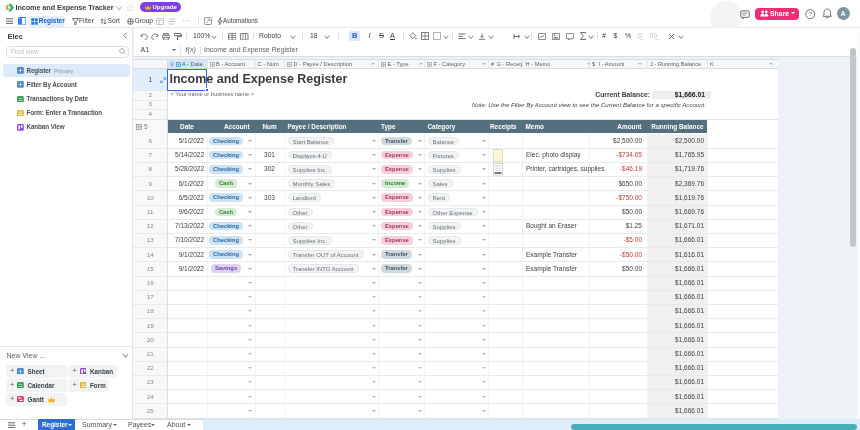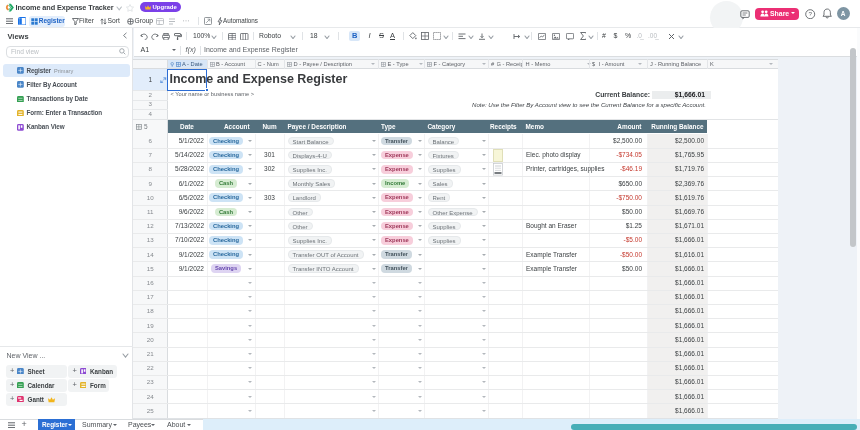--- a/index.html
+++ b/index.html
@@ -109,21 +109,21 @@
 <div class="a" style="left:197.5px;top:17px;width:1px;height:8px;background:#e0e3e6"></div>
 <svg class="a" style="left:204px;top:17px" width="8" height="8" viewBox="0 0 8 8">
     <rect x="0.5" y="0.5" width="7" height="7" rx="0.8" fill="none" stroke="#797f84" stroke-width="0.8"></rect>
     <path d="M2.2 5.8 L5.8 2.2 M5.8 2.2 L3.6 2.2 M5.8 2.2 L5.8 4.4" stroke="#797f84" stroke-width="0.7" fill="none"></path>
   </svg>
 <svg class="a" style="left:216.5px;top:16.5px" width="6" height="8.5" viewBox="0 0 6 8.5">
     <path d="M3.6 0.4 L1 4.8 L2.8 4.8 L2.2 8 L5 3.6 L3.2 3.6 Z" fill="none" stroke="#5f6368" stroke-width="0.8"></path>
   </svg>
 <div class="a" style="left:223px;top:14px;height:14px;line-height:14.5px;font-size:6.3px;color:#3c4043">Automations</div>
 <div class="a" style="left:0;top:28px;width:133px;height:391px;background:#fff;border-right:1px solid #e2e4e7"></div>
-<div class="a" style="left:7.5px;top:30px;height:13px;line-height:13.5px;font-size:7.5px;font-weight:bold;color:#3c4043">Views</div>
+<div class="a" style="left:7.5px;top:30px;height:13px;line-height:13.5px;font-size:7.5px;font-weight:bold;color:#3c4043">Elec</div>
 <svg class="a" style="left:122px;top:32px" width="6" height="7" viewBox="0 0 6 7">
     <path d="M4.5 0.8 L1.5 3.5 L4.5 6.2" stroke="#80868b" stroke-width="1" fill="none"></path>
   </svg>
 <div class="a" style="left:5.5px;top:46px;width:123px;height:11.5px;border:1px solid #dcdfe2;border-radius:4px;background:#fff"></div>
 <div class="a" style="left:11px;top:46px;height:11.5px;line-height:12px;font-size:6.6px;color:#bcc0c4">Find view</div>
 <svg class="a" style="left:118.5px;top:48px" width="7" height="7" viewBox="0 0 7 7">
     <circle cx="2.9" cy="2.9" r="2.2" fill="none" stroke="#9aa0a6" stroke-width="0.9"></circle>
     <line x1="4.6" y1="4.6" x2="6.3" y2="6.3" stroke="#9aa0a6" stroke-width="0.9"></line>
   </svg>
 <div class="a" style="left:2.5px;top:64.0px;width:127px;height:13px;background:#ddeafa;border-radius:3px"></div>

